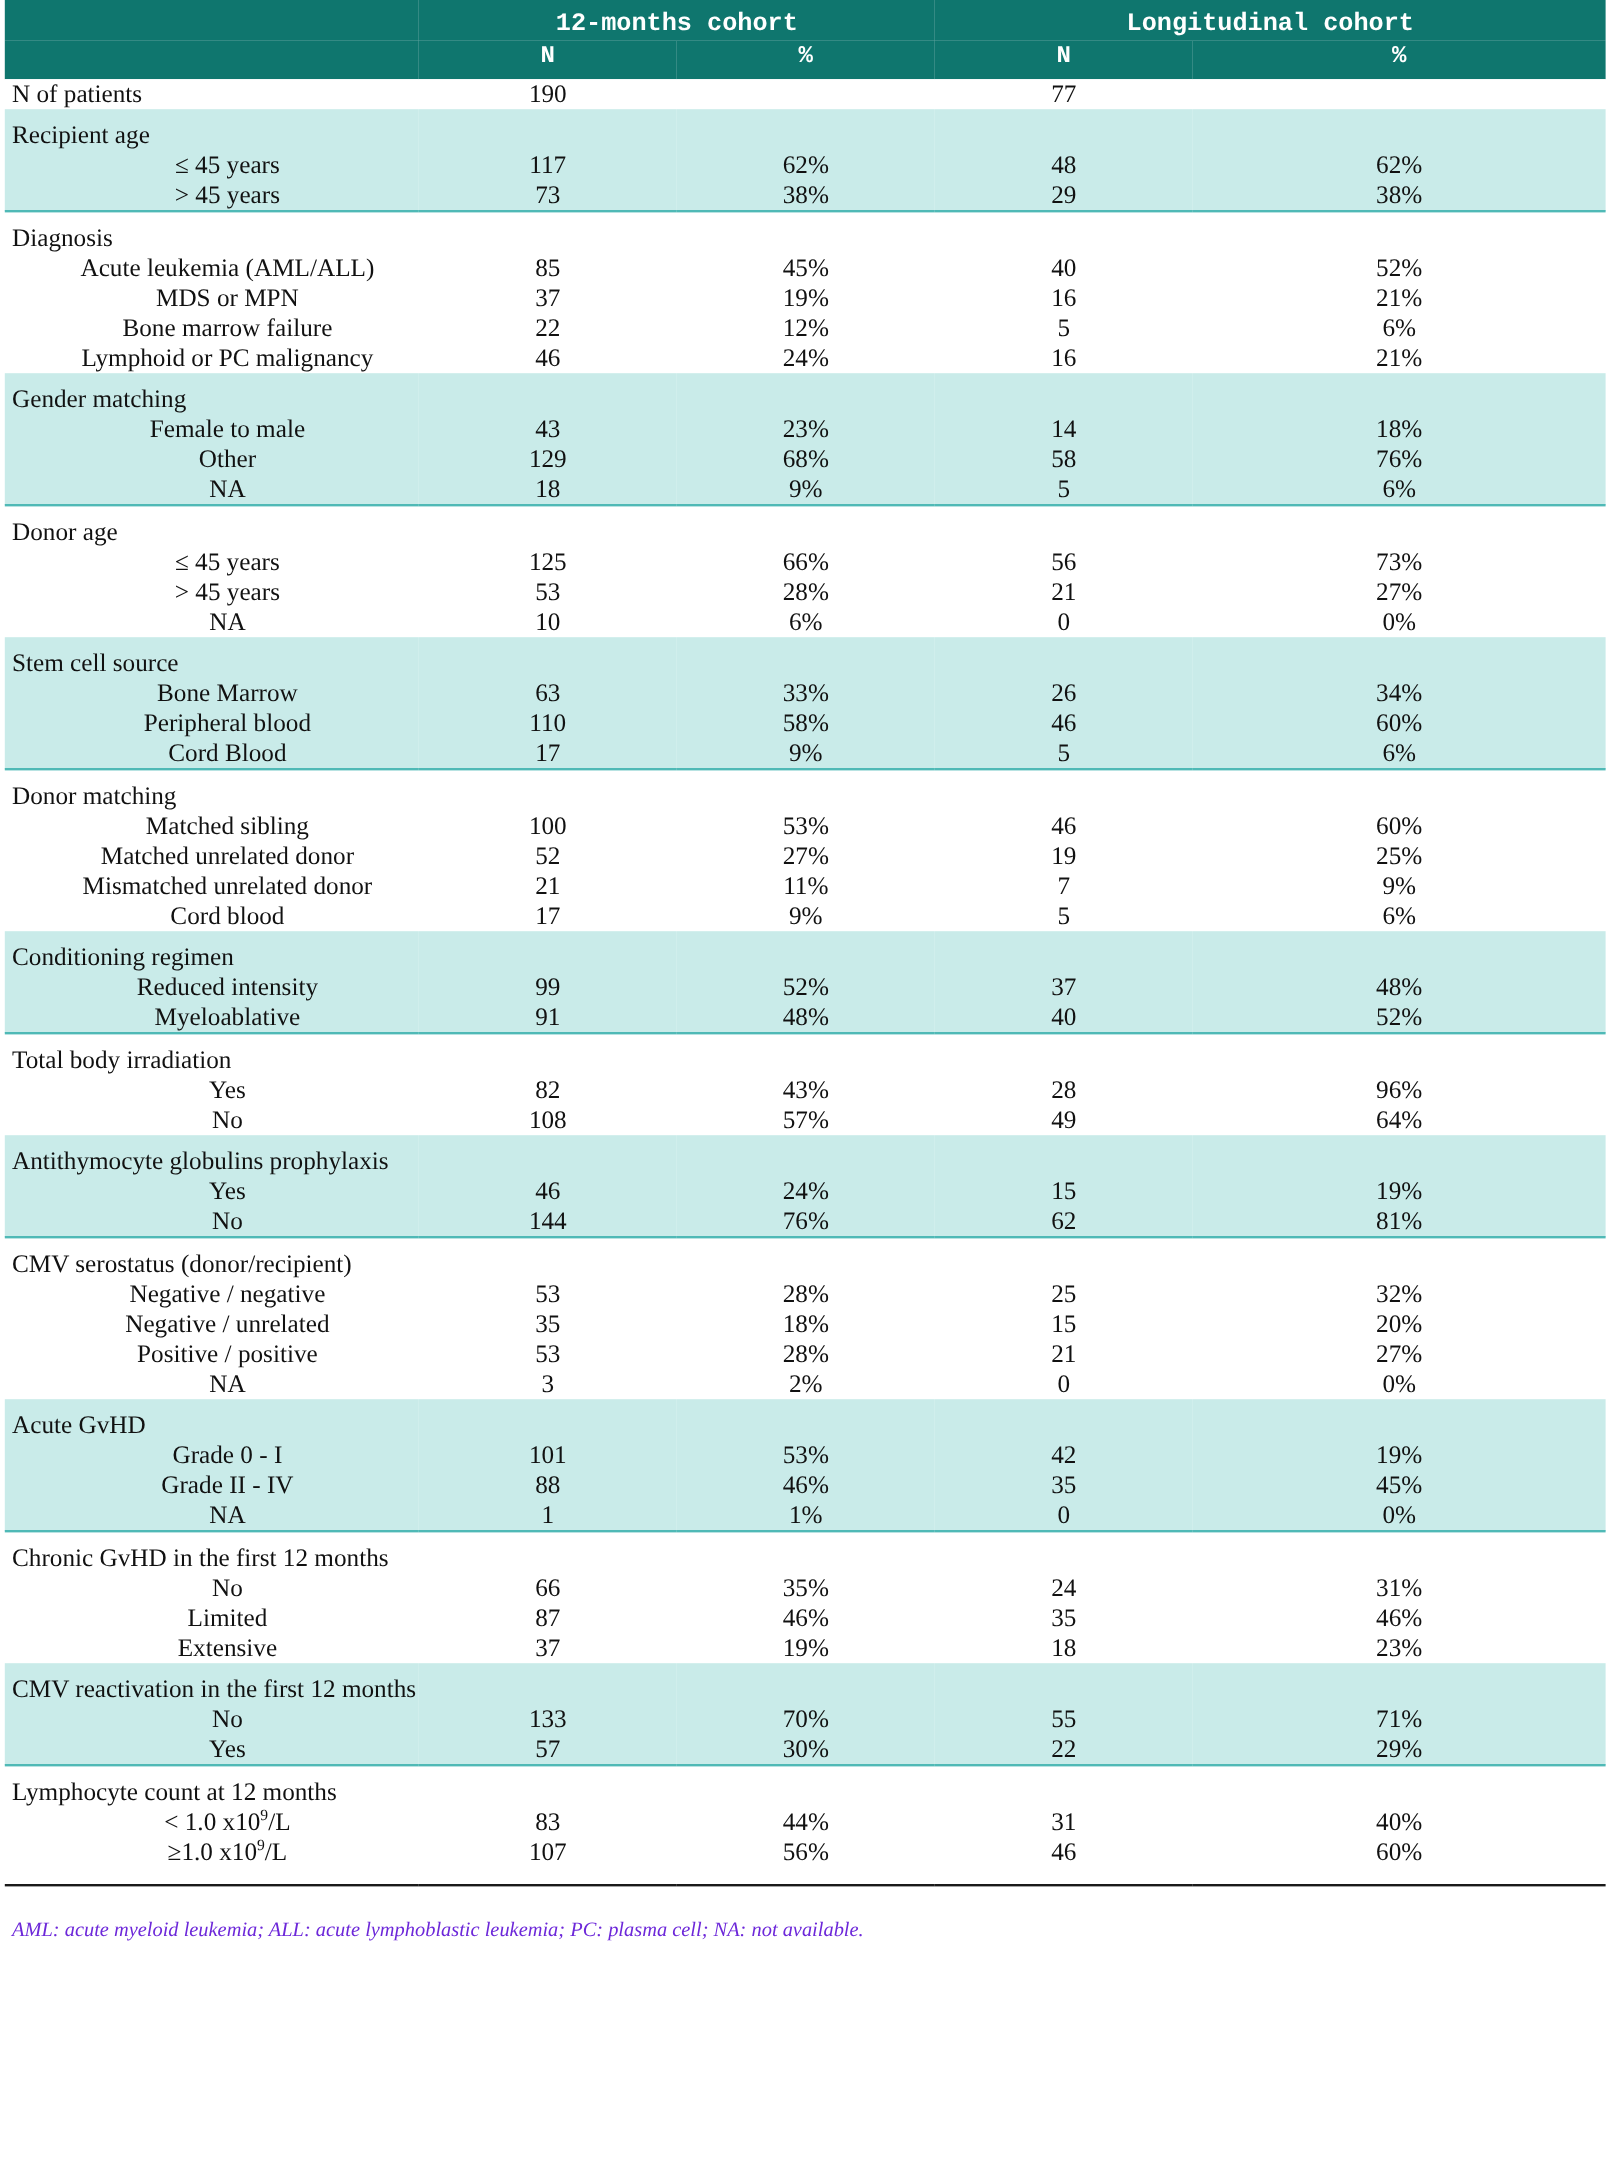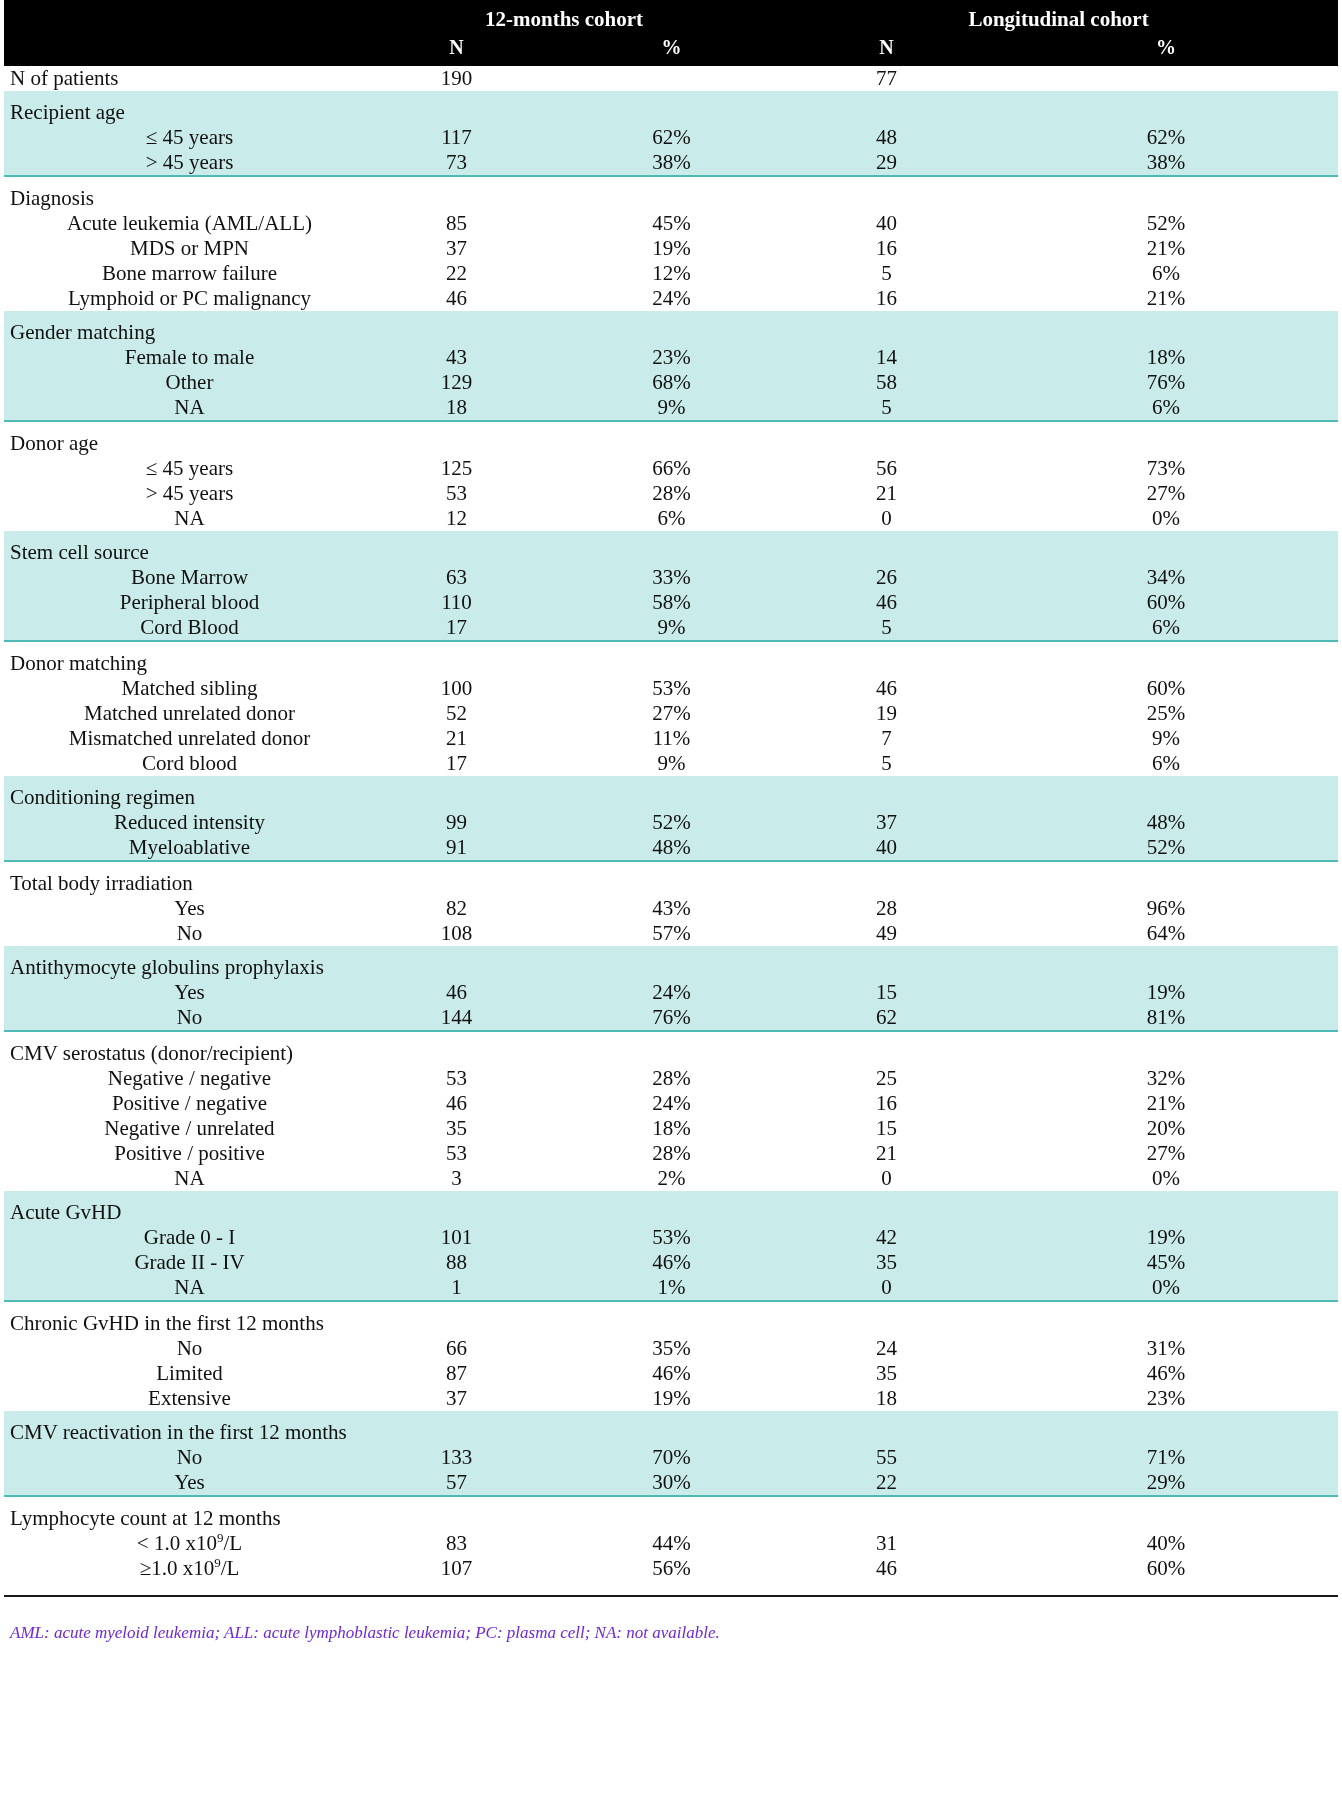--- a/index.html
+++ b/index.html
@@ -33,23 +33,23 @@
   
   col.c-label { width: 345px; }
   col.c-n1    { width: 215px; }
   col.c-p1    { width: 215px; }
   col.c-n2    { width: 215px; }
   col.c-p2    { width: 344px; }
 
   
   thead tr.cohort-row th,
   thead tr.subhead-row th {
-    background: #000000;
+    background: #0f766e;
     color: #ffffff;
-    font-family: Liberation Serif, serif;
+    font-family: Liberation Mono, monospace;
     font-weight: bold;
     padding: 0;
     border: none;
   }
   thead tr.cohort-row th {
     height: 32px;
     font-size: 21px;
     vertical-align: bottom;
     padding-bottom: 2px;
   }
@@ -289,21 +289,21 @@
         </tr>
         <tr class="item plain">
           <td class="lab">&gt; 45 years</td>
           <td class="num">53</td>
           <td class="num">28%</td>
           <td class="num">21</td>
           <td class="num">27%</td>
         </tr>
         <tr class="item plain">
           <td class="lab">NA</td>
-          <td class="num">12</td>
+          <td class="num">10</td>
           <td class="num">6%</td>
           <td class="num">0</td>
           <td class="num">0%</td>
         </tr>
         <tr class="spacer shaded">
           <td></td>
           <td></td>
           <td></td>
           <td></td>
           <td></td>
@@ -477,27 +477,20 @@
           <td class="num"></td>
         </tr>
         <tr class="item plain">
           <td class="lab">Negative / negative</td>
           <td class="num">53</td>
           <td class="num">28%</td>
           <td class="num">25</td>
           <td class="num">32%</td>
         </tr>
         <tr class="item plain">
-          <td class="lab">Positive / negative</td>
-          <td class="num">46</td>
-          <td class="num">24%</td>
-          <td class="num">16</td>
-          <td class="num">21%</td>
-        </tr>
-        <tr class="item plain">
           <td class="lab">Negative / unrelated</td>
           <td class="num">35</td>
           <td class="num">18%</td>
           <td class="num">15</td>
           <td class="num">20%</td>
         </tr>
         <tr class="item plain">
           <td class="lab">Positive / positive</td>
           <td class="num">53</td>
           <td class="num">28%</td>

